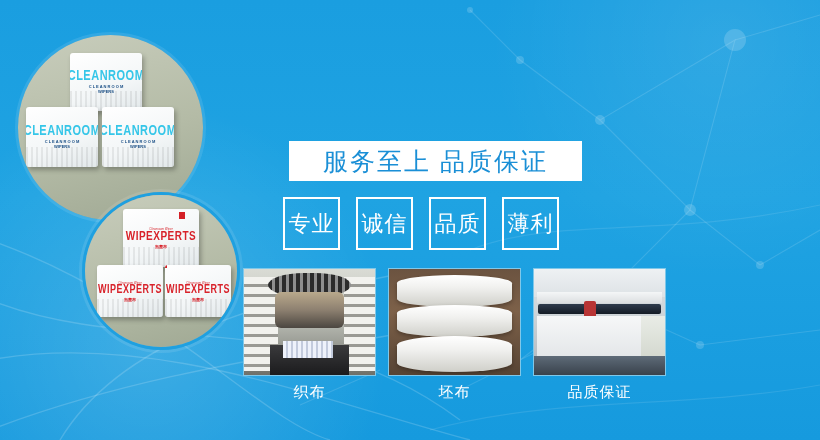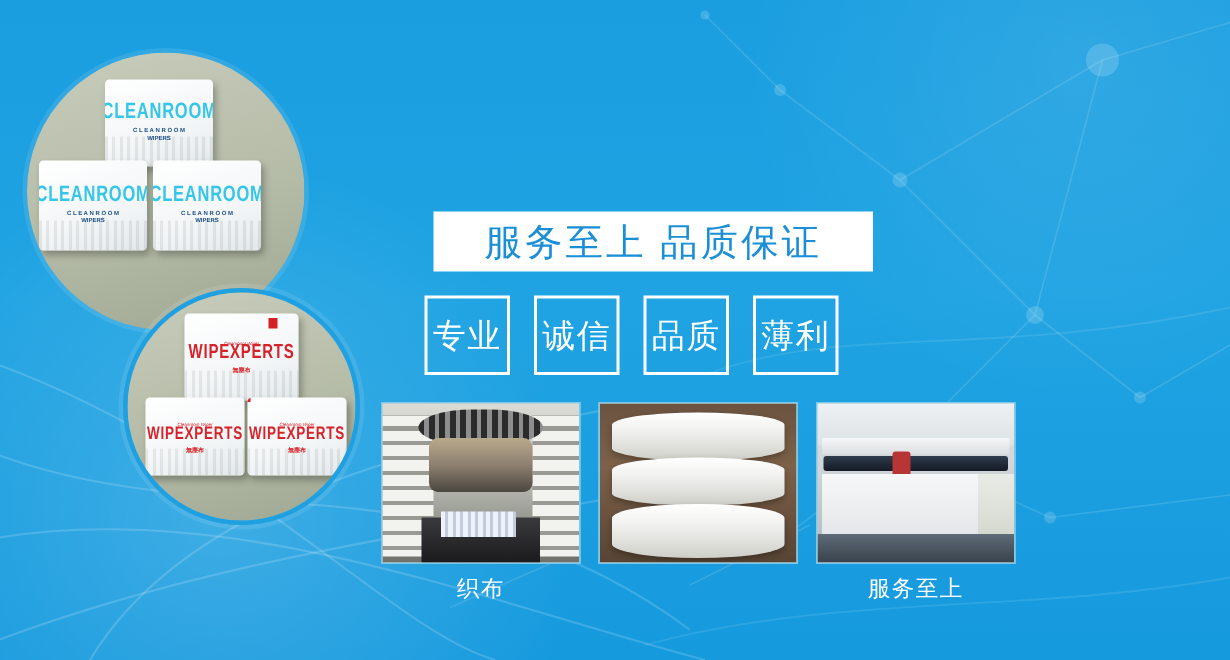--- a/index.html
+++ b/index.html
@@ -63,21 +63,21 @@
 
   
   #tags{position:absolute;left:283px;top:197px;display:flex;gap:16px;}
   .tag{
     width:53px;height:49px;border:2px solid #ffffff;
     display:flex;align-items:center;justify-content:center;
     color:#ffffff;font-size:22px;letter-spacing:1px;
   }
 
   
-  #thumbs{position:absolute;left:254px;top:268px;display:flex;gap:12px;}
+  #thumbs{position:absolute;left:243px;top:268px;display:flex;gap:12px;}
   .thumb-cell{width:133px;}
   .thumb-img{
     width:133px;height:108px;border:1px solid #7fc8ea;box-sizing:border-box;
     overflow:hidden;position:relative;background:#cfd3c6;
   }
   .thumb-cap{
     margin-top:7px;text-align:center;color:#ffffff;font-size:15px;letter-spacing:1px;
   }
   .ti{position:absolute;inset:0;}
 
@@ -260,32 +260,33 @@
     </div>
 
     <div class="thumb-cell">
       <div class="thumb-img">
         <div class="ti t2">
           <div class="roll r1"></div>
             <div class="roll r2"></div>
             <div class="roll r3"></div>
         </div>
       </div>
+      <div class="thumb-cap">坯布</div>
     </div>
 
     <div class="thumb-cell">
       <div class="thumb-img">
         <div class="ti t3">
           <div class="top"></div>
             <div class="bedtop"></div>
           <div class="gantry"></div>
             <div class="head"></div>
           <div class="bed"></div>
             <div class="side"></div>
             <div class="legs"></div>
         </div>
       </div>
-      <div class="thumb-cap">服务至上</div>
+      <div class="thumb-cap">品质保证</div>
     </div>
 
 
   </div>
 </div>
 
 </body></html>

